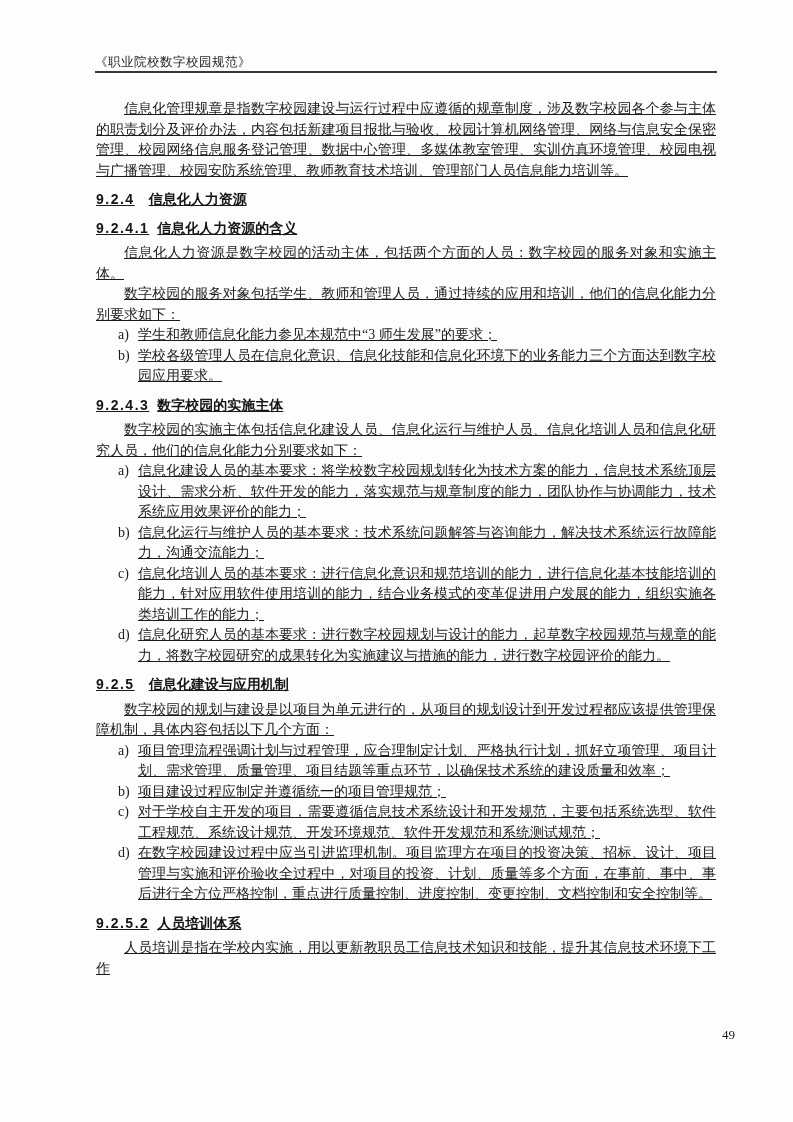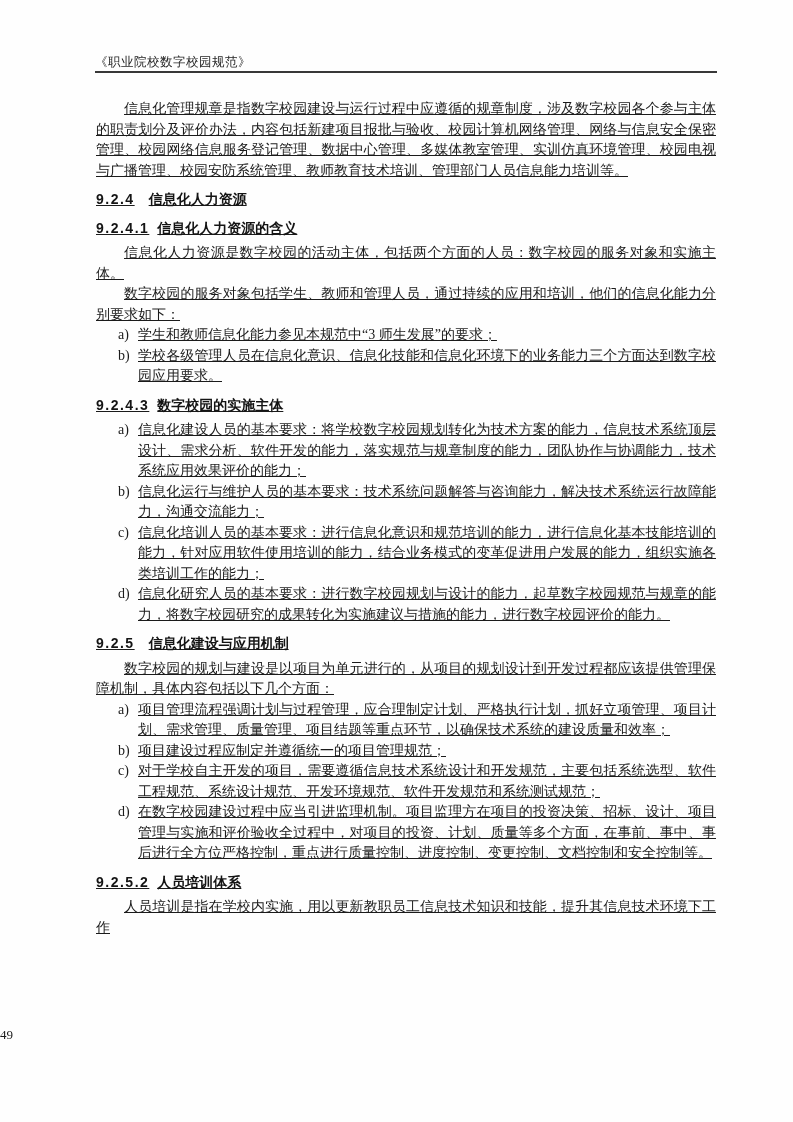--- a/index.html
+++ b/index.html
@@ -76,21 +76,21 @@
   .li .marker {
     position: absolute;
     left: 22px;
     top: 0;
   }
   .footer {
     position: absolute;
     top: 1027px;
     left: 0;
     width: 735px;
-    text-align: left;
+    text-align: right;
     font-family: "Liberation Serif", "DejaVu Serif", serif;
     font-size: 13px;
     color: #1b1b1b;
   }
 </style>
 </head>
 <body>
 
 <div class="page">
   <div class="running-header">
@@ -102,20 +102,21 @@
       <p class="para">信息化管理规章是指数字校园建设与运行过程中应遵循的规章制度，涉及数字校园各个参与主体的职责划分及评价办法，内容包括新建项目报批与验收、校园计算机网络管理、网络与信息安全保密管理、校园网络信息服务登记管理、数据中心管理、多媒体教室管理、实训仿真环境管理、校园电视与广播管理、校园安防系统管理、教师教育技术培训、管理部门人员信息能力培训等。</p>
       <div class="heading"><span class="hnum">9.2.4</span><span class="htitle">信息化人力资源</span></div>
       <div class="heading deep"><span class="hnum">9.2.4.1</span><span class="htitle">信息化人力资源的含义</span></div>
       <p class="para">信息化人力资源是数字校园的活动主体，包括两个方面的人员：数字校园的服务对象和实施主体。</p>
       <p class="para">数字校园的服务对象包括学生、教师和管理人员，通过持续的应用和培训，他们的信息化能力分别要求如下：</p>
       <div class="list">
         <div class="li"><span class="marker">a)</span><span class="litext">学生和教师信息化能力参见本规范中“3 师生发展”的要求；</span></div>
         <div class="li"><span class="marker">b)</span><span class="litext">学校各级管理人员在信息化意识、信息化技能和信息化环境下的业务能力三个方面达到数字校园应用要求。</span></div>
       </div>
       <div class="heading deep"><span class="hnum">9.2.4.3</span><span class="htitle">数字校园的实施主体</span></div>
+      <p class="para">数字校园的实施主体包括信息化建设人员、信息化运行与维护人员、信息化培训人员和信息化研究人员，他们的信息化能力分别要求如下：</p>
       <div class="list">
         <div class="li"><span class="marker">a)</span><span class="litext">信息化建设人员的基本要求：将学校数字校园规划转化为技术方案的能力，信息技术系统顶层设计、需求分析、软件开发的能力，落实规范与规章制度的能力，团队协作与协调能力，技术系统应用效果评价的能力；</span></div>
         <div class="li"><span class="marker">b)</span><span class="litext">信息化运行与维护人员的基本要求：技术系统问题解答与咨询能力，解决技术系统运行故障能力，沟通交流能力；</span></div>
         <div class="li"><span class="marker">c)</span><span class="litext">信息化培训人员的基本要求：进行信息化意识和规范培训的能力，进行信息化基本技能培训的能力，针对应用软件使用培训的能力，结合业务模式的变革促进用户发展的能力，组织实施各类培训工作的能力；</span></div>
         <div class="li"><span class="marker">d)</span><span class="litext">信息化研究人员的基本要求：进行数字校园规划与设计的能力，起草数字校园规范与规章的能力，将数字校园研究的成果转化为实施建议与措施的能力，进行数字校园评价的能力。</span></div>
       </div>
       <div class="heading"><span class="hnum">9.2.5</span><span class="htitle">信息化建设与应用机制</span></div>
       <p class="para">数字校园的规划与建设是以项目为单元进行的，从项目的规划设计到开发过程都应该提供管理保障机制，具体内容包括以下几个方面：</p>
       <div class="list">
         <div class="li"><span class="marker">a)</span><span class="litext">项目管理流程强调计划与过程管理，应合理制定计划、严格执行计划，抓好立项管理、项目计划、需求管理、质量管理、项目结题等重点环节，以确保技术系统的建设质量和效率；</span></div>

